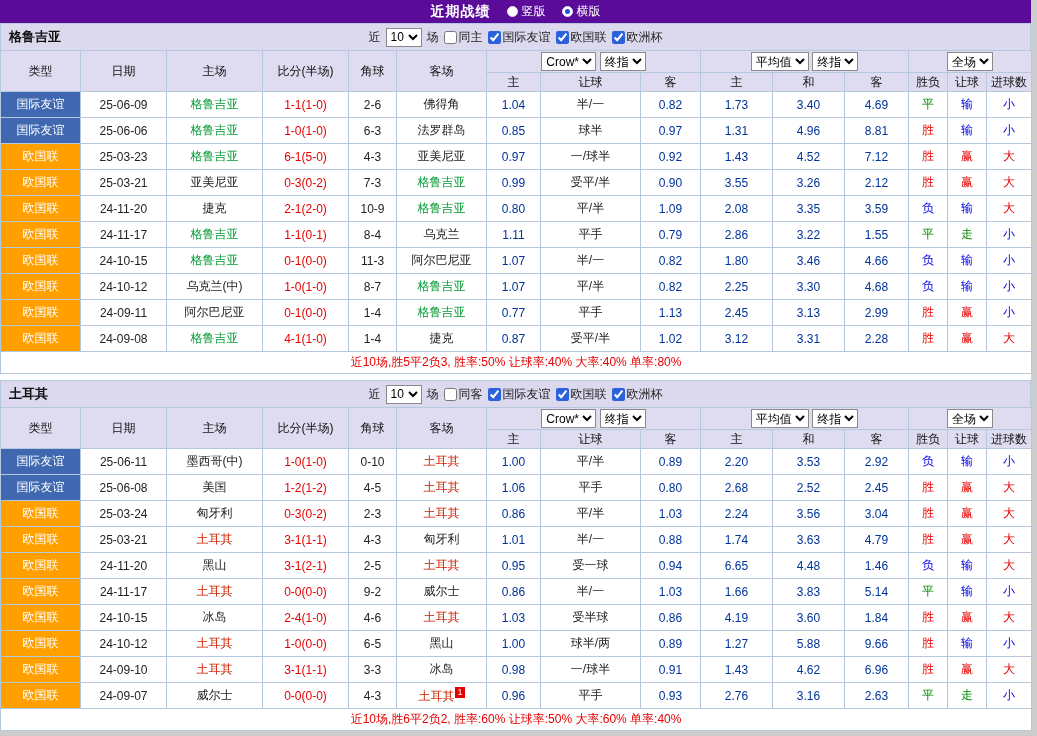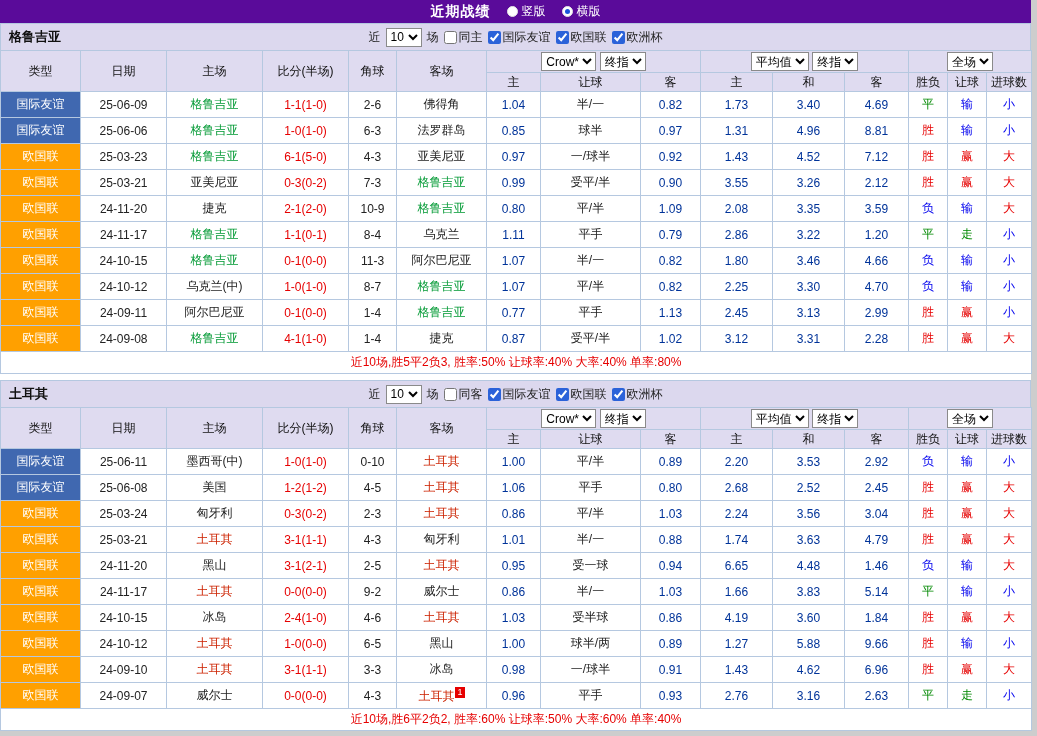--- a/index.html
+++ b/index.html
@@ -276,21 +276,21 @@
             <td>24-11-17</td>
             <td style="color: rgb(0, 153, 51);">格鲁吉亚</td>
             <td class="score">1-1(0-1)</td>
             <td>8-4</td>
             <td>乌克兰</td>
             <td class="odds">1.11</td>
             <td>平手</td>
             <td class="odds">0.79</td>
             <td class="odds">2.86</td>
             <td class="odds">3.22</td>
-            <td class="odds">1.20</td>
+            <td class="odds">1.55</td>
             <td style="color: rgb(0, 136, 0);">平</td>
             <td style="color: rgb(0, 136, 0);">走</td>
             <td style="color: rgb(0, 0, 238);">小</td>
           </tr>
           <tr>
             <td style="background: rgb(255, 160, 0); color: rgb(255, 255, 255);">欧国联</td>
             <td>24-10-15</td>
             <td style="color: rgb(0, 153, 51);">格鲁吉亚</td>
             <td class="score">0-1(0-0)</td>
             <td>11-3</td>
@@ -310,21 +310,21 @@
             <td>24-10-12</td>
             <td>乌克兰(中)</td>
             <td class="score">1-0(1-0)</td>
             <td>8-7</td>
             <td style="color: rgb(0, 153, 51);">格鲁吉亚</td>
             <td class="odds">1.07</td>
             <td>平/半</td>
             <td class="odds">0.82</td>
             <td class="odds">2.25</td>
             <td class="odds">3.30</td>
-            <td class="odds">4.70</td>
+            <td class="odds">4.68</td>
             <td style="color: rgb(0, 0, 238);">负</td>
             <td style="color: rgb(0, 0, 238);">输</td>
             <td style="color: rgb(0, 0, 238);">小</td>
           </tr>
           <tr>
             <td style="background: rgb(255, 160, 0); color: rgb(255, 255, 255);">欧国联</td>
             <td>24-09-11</td>
             <td>阿尔巴尼亚</td>
             <td class="score">0-1(0-0)</td>
             <td>1-4</td>

